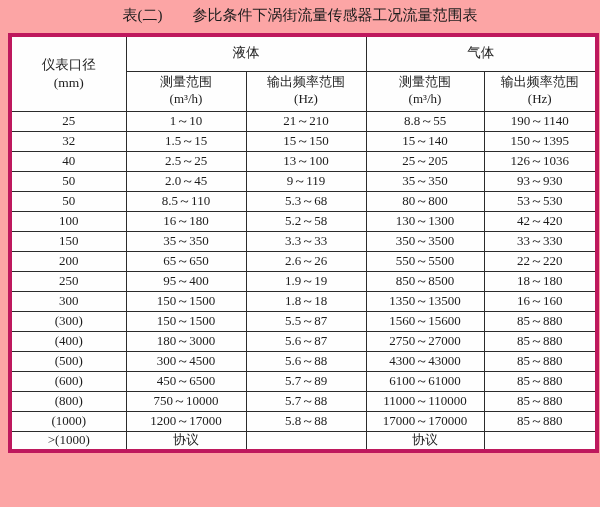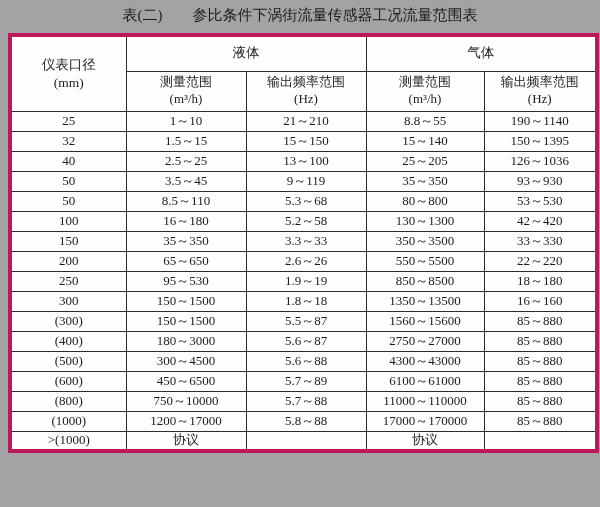--- a/index.html
+++ b/index.html
@@ -5,21 +5,21 @@
   * { box-sizing: border-box; margin: 0; padding: 0; }
   html, body { background: #ffffff; }
   body {
     width: 600px; height: 507px;
     font-family: "Liberation Serif", "DejaVu Serif", serif;
     color: #1c1c1c;
   }
   .page {
     position: relative;
     width: 600px; height: 507px;
-    background: #a3a3a3;
+    background: #fca5a5;
     overflow: hidden;
   }
   .doc-title {
     position: absolute;
     top: 6px; left: 0; width: 100%;
     text-align: center;
     font-size: 15px;
     white-space: nowrap;
   }
   .doc-title .title-gap { display: inline-block; width: 30px; }
@@ -117,21 +117,21 @@
         </tr>
         <tr class="data-row">
           <td>40</td>
           <td>2.5～25</td>
           <td>13～100</td>
           <td>25～205</td>
           <td>126～1036</td>
         </tr>
         <tr class="data-row">
           <td>50</td>
-          <td>3.5～45</td>
+          <td>2.0～45</td>
           <td>9～119</td>
           <td>35～350</td>
           <td>93～930</td>
         </tr>
         <tr class="data-row">
           <td>50</td>
           <td>8.5～110</td>
           <td>5.3～68</td>
           <td>80～800</td>
           <td>53～530</td>
@@ -152,21 +152,21 @@
         </tr>
         <tr class="data-row">
           <td>200</td>
           <td>65～650</td>
           <td>2.6～26</td>
           <td>550～5500</td>
           <td>22～220</td>
         </tr>
         <tr class="data-row">
           <td>250</td>
-          <td>95～530</td>
+          <td>95～400</td>
           <td>1.9～19</td>
           <td>850～8500</td>
           <td>18～180</td>
         </tr>
         <tr class="data-row">
           <td>300</td>
           <td>150～1500</td>
           <td>1.8～18</td>
           <td>1350～13500</td>
           <td>16～160</td>

